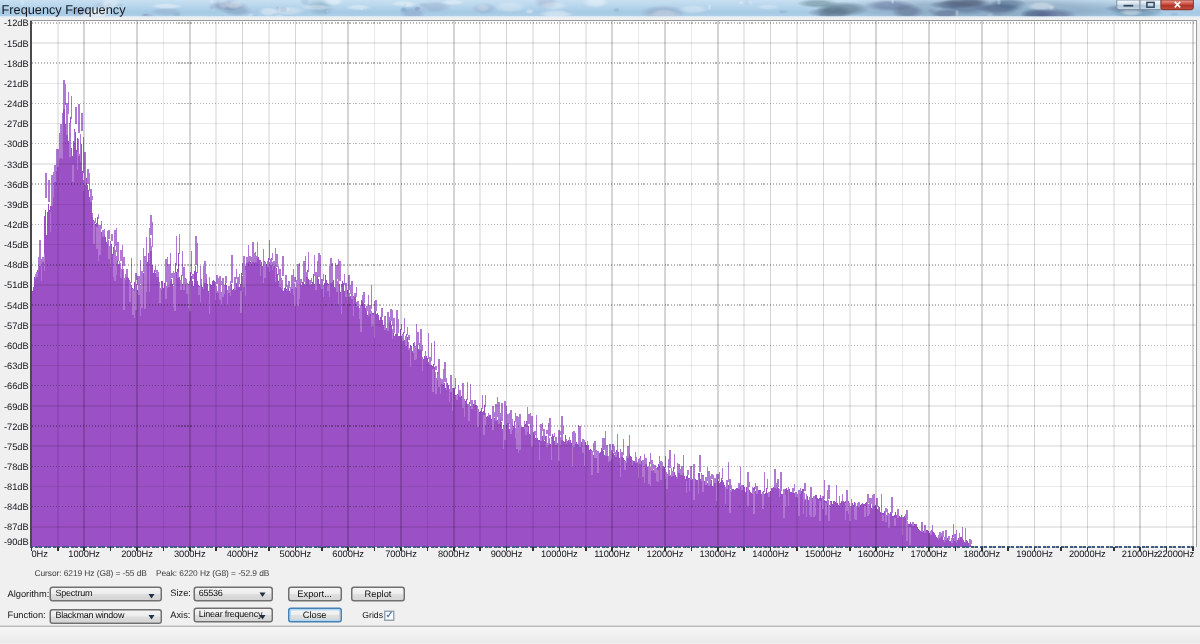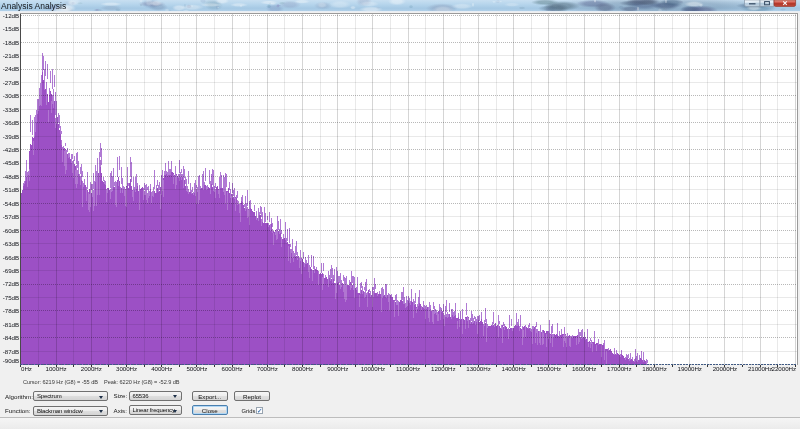--- a/index.html
+++ b/index.html
@@ -86,21 +86,21 @@
     <text x="619.3" y="371.3" text-anchor="middle">17000Hz</text>
     <text x="654.5" y="371.3" text-anchor="middle">18000Hz</text>
     <text x="689.7" y="371.3" text-anchor="middle">19000Hz</text>
     <text x="724.9" y="371.3" text-anchor="middle">20000Hz</text>
     <text x="760.1" y="371.3" text-anchor="middle">21000Hz</text>
     <text x="796.0" y="371.3" text-anchor="end">22000Hz</text>
 <text class="cur" x="23" y="384.3">Cursor: 6219 Hz (G8) = -55 dB</text>
 <text class="cur" x="104" y="384.3">Peak: 6220 Hz (G8) = -52.9 dB</text>
 </svg>
 <div id="titlebar"></div>
-<div id="title">Analysis Analysis</div>
+<div id="title">Frequency Frequency</div>
 <svg id="wbtns" width="60" height="12">
 <defs>
 <linearGradient id="wb" x1="0" y1="0" x2="0" y2="1">
 <stop offset="0" stop-color="#ffffff" stop-opacity="0.95"></stop>
         <stop offset="0.45" stop-color="#dfeaf4" stop-opacity="0.8"></stop>
 <stop offset="0.55" stop-color="#c2d5e5" stop-opacity="0.75"></stop>
         <stop offset="1" stop-color="#d8e6f2" stop-opacity="0.85"></stop>
 </linearGradient>
 <linearGradient id="wr" x1="0" y1="0" x2="0" y2="1">
 <stop offset="0" stop-color="#e8a398"></stop>

